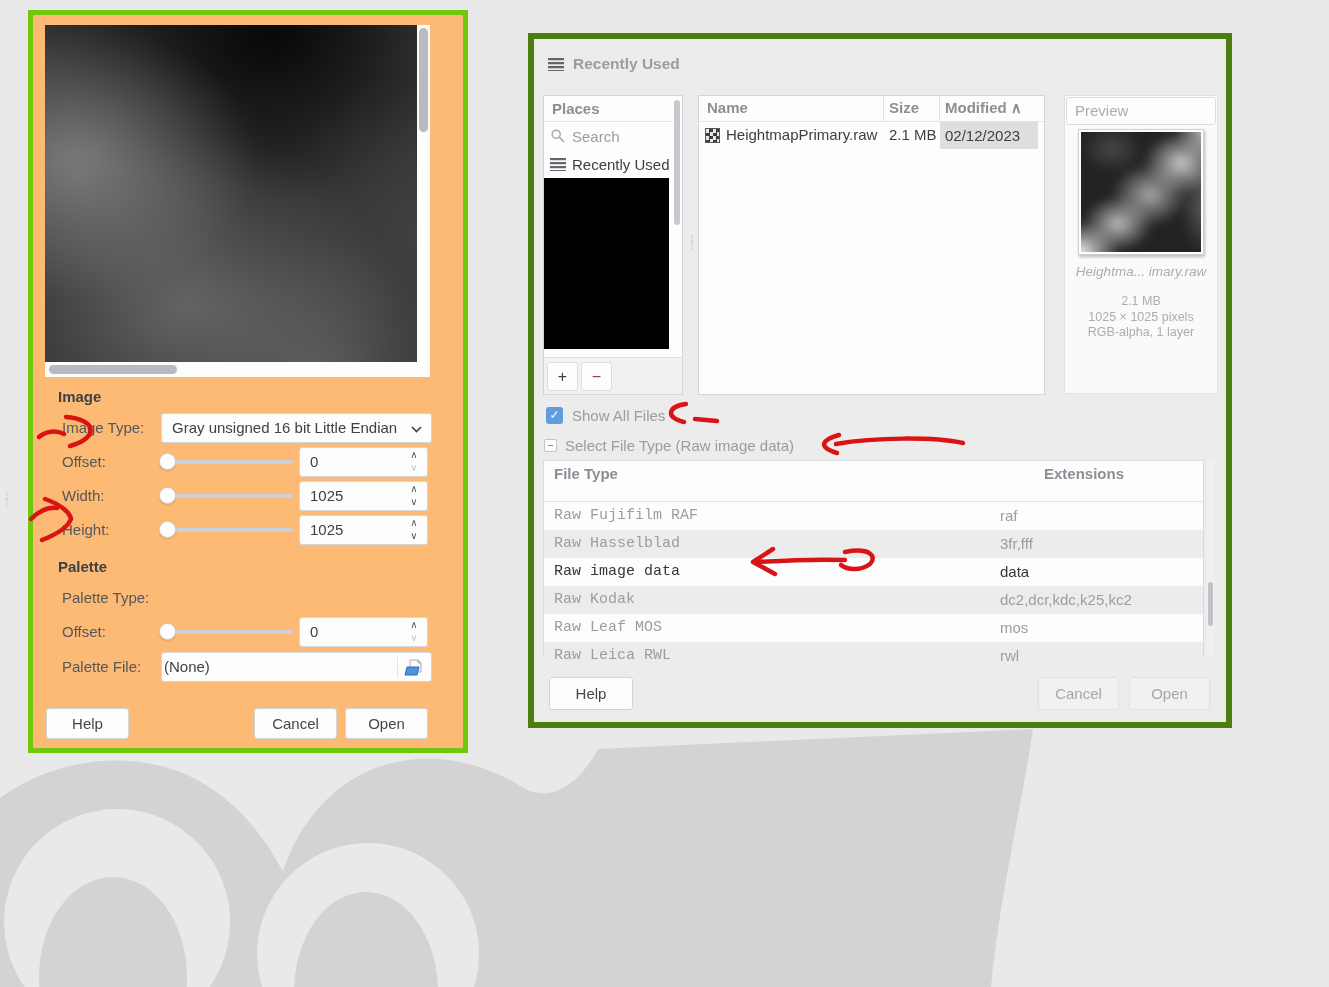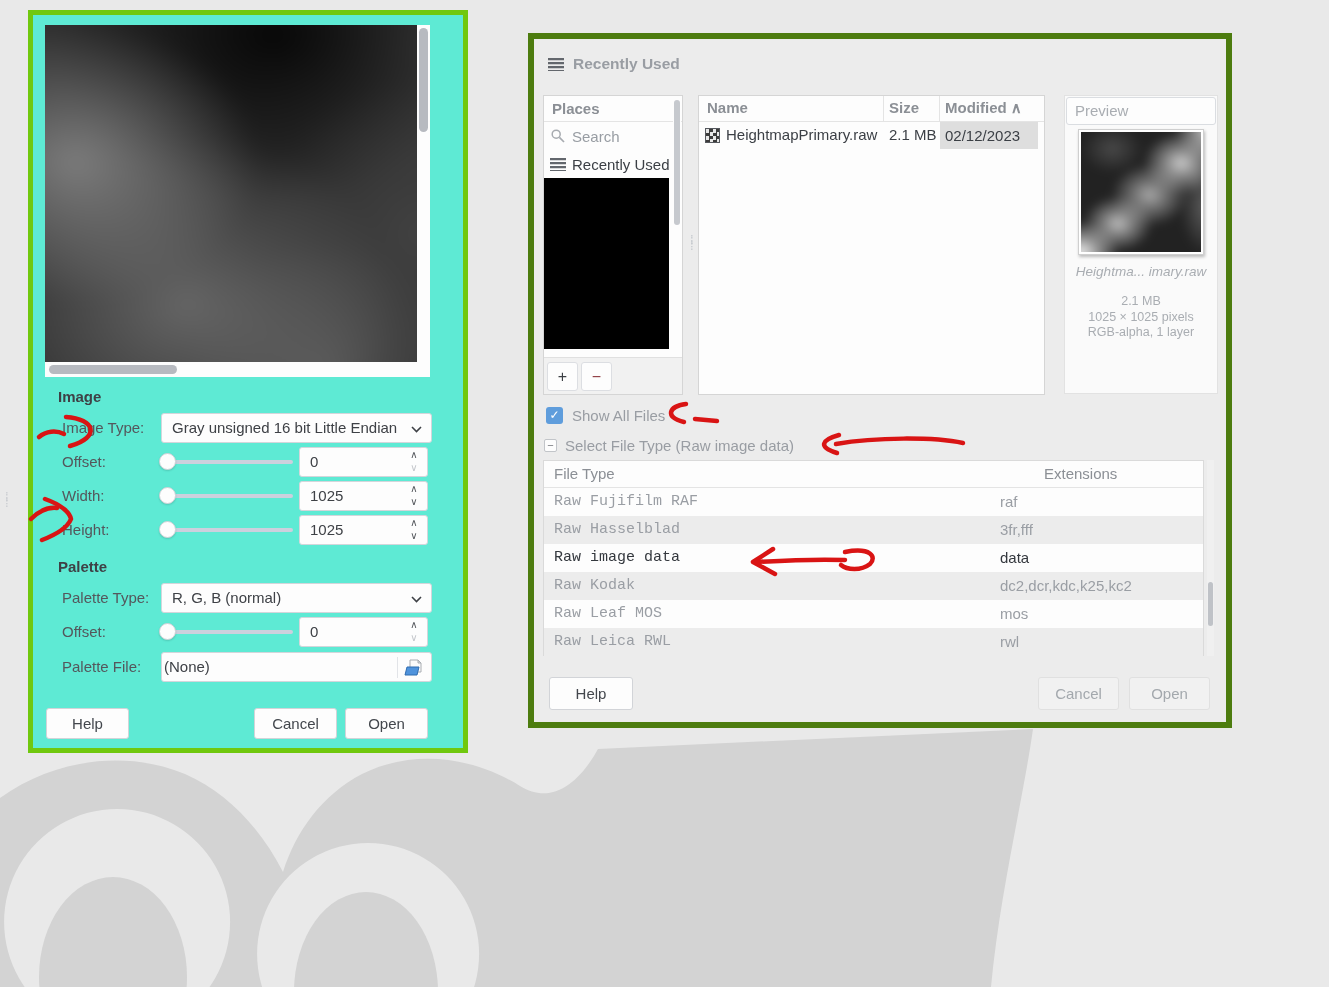--- a/index.html
+++ b/index.html
@@ -12,21 +12,21 @@
   
   .btn { display:flex; align-items:center; justify-content:center; background:#fdfdfd;
          border:1px solid #d2d4d8; border-radius:3px; font-size:15px; color:#43474d; cursor:pointer; }
   .btn.quiet { background:#f1f1f1; border-color:#e0e0e0; color:#a3a8ad; }
   .panel { background:#fdfdfd; border:1px solid #d5d5d5; }
   .gray { color:#989da3; }
   .dark { color:#3b3f45; }
 
   
   .raw-dlg { position:absolute; left:28px; top:10px; width:440px; height:743px;
-             border:5px solid #70c80e; background:#5eead4; z-index:2; }
+             border:5px solid #70c80e; background:#fdba74; z-index:2; }
   .raw-prev { position:absolute; left:12px; top:10px; width:385px; height:352px; background:#fdfdfd; }
   .raw-img  { position:absolute; left:0; top:0; width:372px; height:337px; background:#262626; overflow:hidden; }
   .raw-img::before { content:""; position:absolute; inset:-30px;
     background:
       radial-gradient(260px 200px at 14% 42%, rgba(150,150,150,.75), rgba(0,0,0,0) 70%),
       radial-gradient(300px 240px at 40% 78%, rgba(125,125,125,.7), rgba(0,0,0,0) 70%),
       radial-gradient(220px 200px at 72% 95%, rgba(110,110,110,.6), rgba(0,0,0,0) 65%),
       radial-gradient(240px 220px at 95% 60%, rgba(90,90,90,.45), rgba(0,0,0,0) 70%),
       radial-gradient(300px 220px at 60% 10%, rgba(5,5,5,.95), rgba(0,0,0,0) 75%),
       radial-gradient(260px 200px at 95% 12%, rgba(70,70,70,.8), rgba(0,0,0,0) 70%),
@@ -126,21 +126,21 @@
              font-size:15px; color:#999da3; cursor:pointer; }
   .chk { width:17px; height:17px; background:#5f9ddc; border-radius:3px; color:#fff; font-size:12px;
          line-height:17px; text-align:center; }
   .exp-row { position:absolute; left:10px; top:398px; display:flex; align-items:center; gap:8px;
              font-size:15px; color:#999da3; cursor:pointer; }
   .exp-box { width:13px; height:13px; background:#fdfdfd; border:1px solid #c2c5c9; border-radius:2px;
              font-size:11px; line-height:11px; text-align:center; color:#77797d; }
 
   .ftable { position:absolute; left:9px; top:421px; width:661px; height:196px; background:#fdfdfd;
             border:1px solid #dadada; }
-  .ftable .th { height:27px; border-bottom:1px solid #e4e4e4; position:relative; font-weight:normal;
+  .ftable .th { height:41px; border-bottom:1px solid #e4e4e4; position:relative; font-weight:bold;
                 font-size:15px; color:#8b8f95; }
   .ftable .th .t1 { position:absolute; left:10px; top:4px; }
   .ftable .th .t2 { position:absolute; left:456px; top:4px;margin-left:44px; }
   .trow { height:28px; position:relative; font-size:15px; color:#9a9ea4; }
   .trow.stripe { background:#ececec; }
   .trow.sel { color:#34383e; }
   .trow .tc1 { position:absolute; left:10px; top:5px;font-family:Liberation Mono, monospace; }
   .trow .tc2 { position:absolute; left:456px; top:5px; }
   .t-sb { position:absolute; left:673px; top:421px; width:7px; height:196px; background:#f0f0f0; }
   .t-sb .th2 { position:absolute; left:1px; top:122px; width:5px; height:44px; background:#bfc2c7; border-radius:3px; }
@@ -236,26 +236,20 @@
       <span class="val">1025</span>
       <span class="arr up">∧</span>
       <span class="arr dn">∨</span>
     </div>
   </div>
 
   <div class="sect-h" style="top:543px;">Palette</div>
 
   <div class="f-row" style="top:568px;">
     <span class="f-label">Palette Type:</span>
-    <div class="select">
-      <span>R, G, B (normal)</span>
-      <svg width="11" height="7" viewBox="0 0 11 7">
-          <polyline points="1,1 5.5,5.5 10,1" fill="none" stroke="#3e4146" stroke-width="1.6"></polyline>
-        </svg>
-    </div>
   </div>
 
   <div class="f-row" style="top:602px;">
     <span class="f-label">Offset:</span>
     <div class="slider">
         <div class="knob"></div>
       </div>
     <div class="spin">
       <span class="val">0</span>
       <span class="arr up">∧</span>

